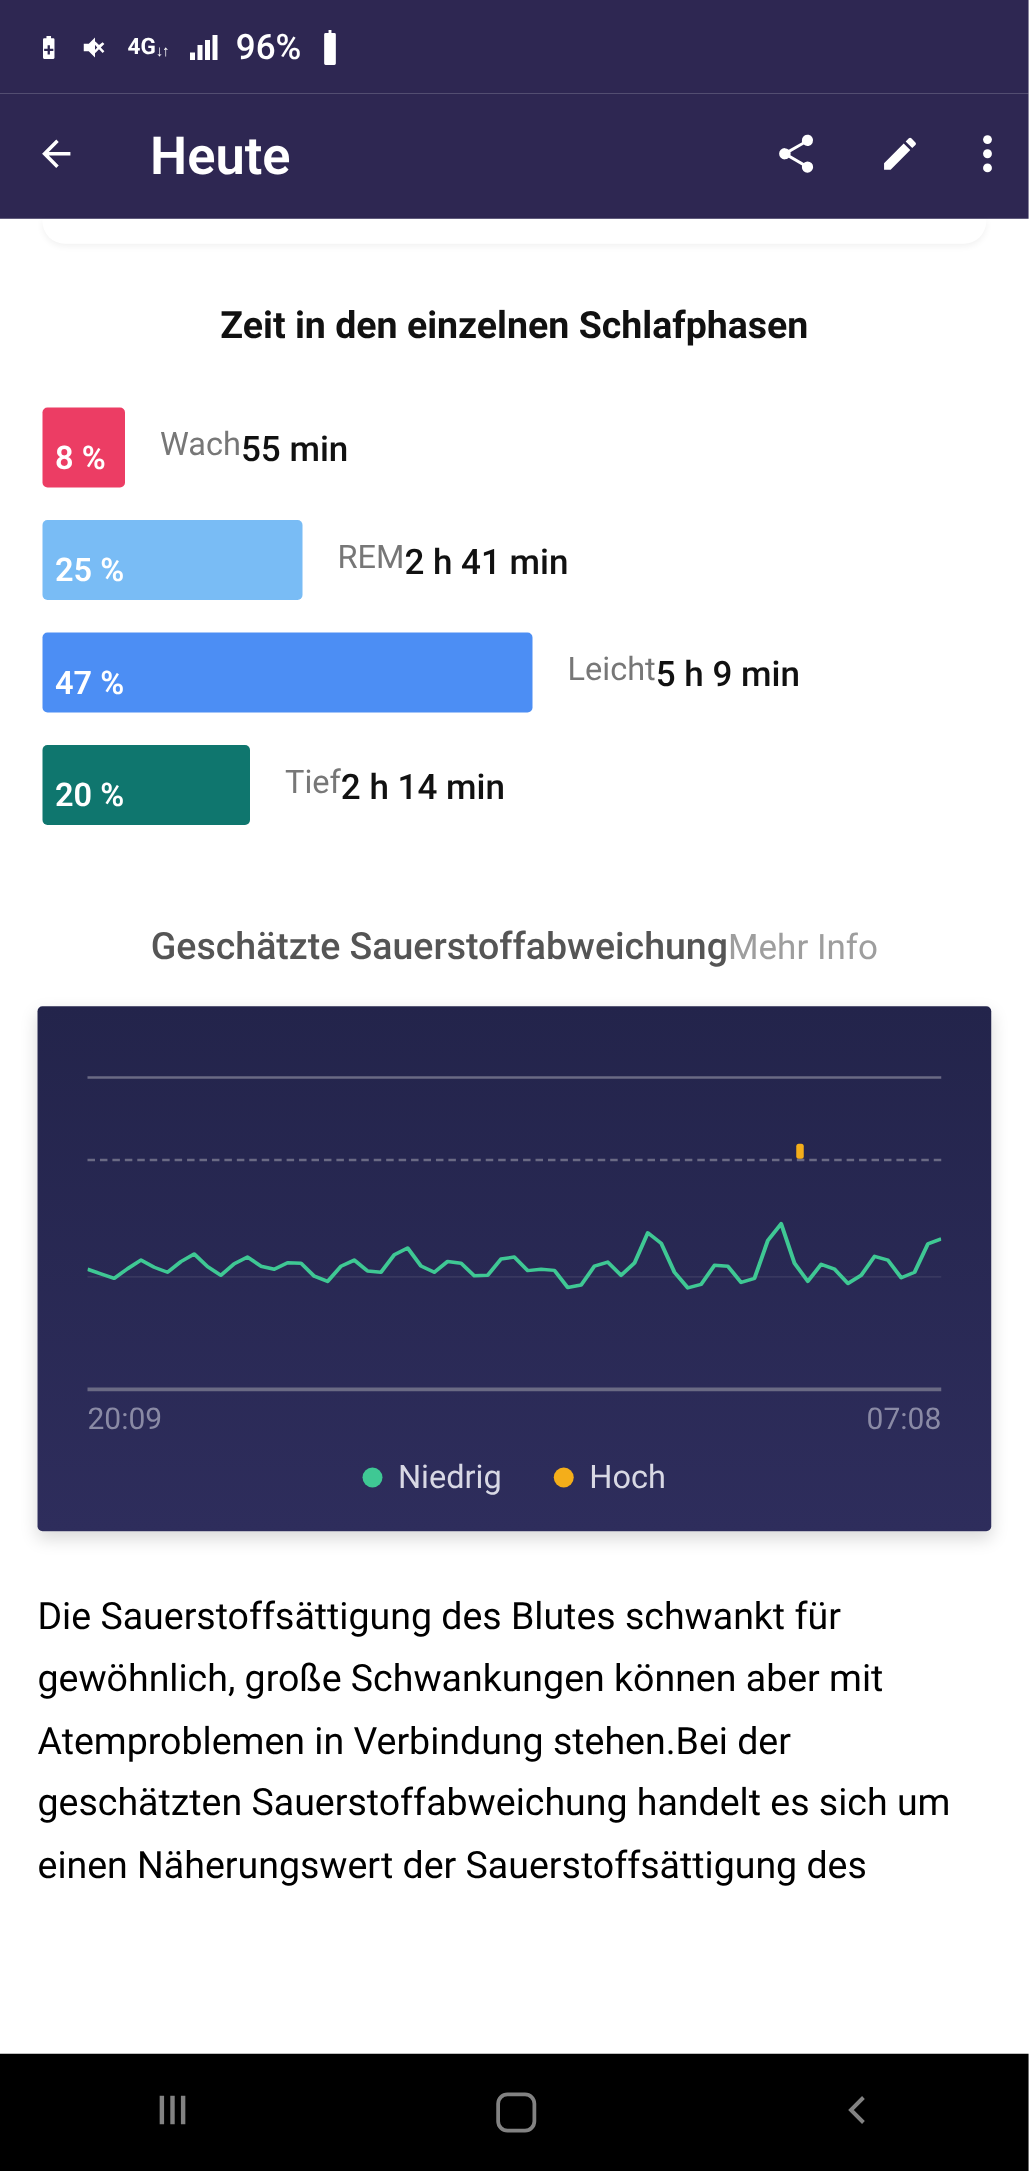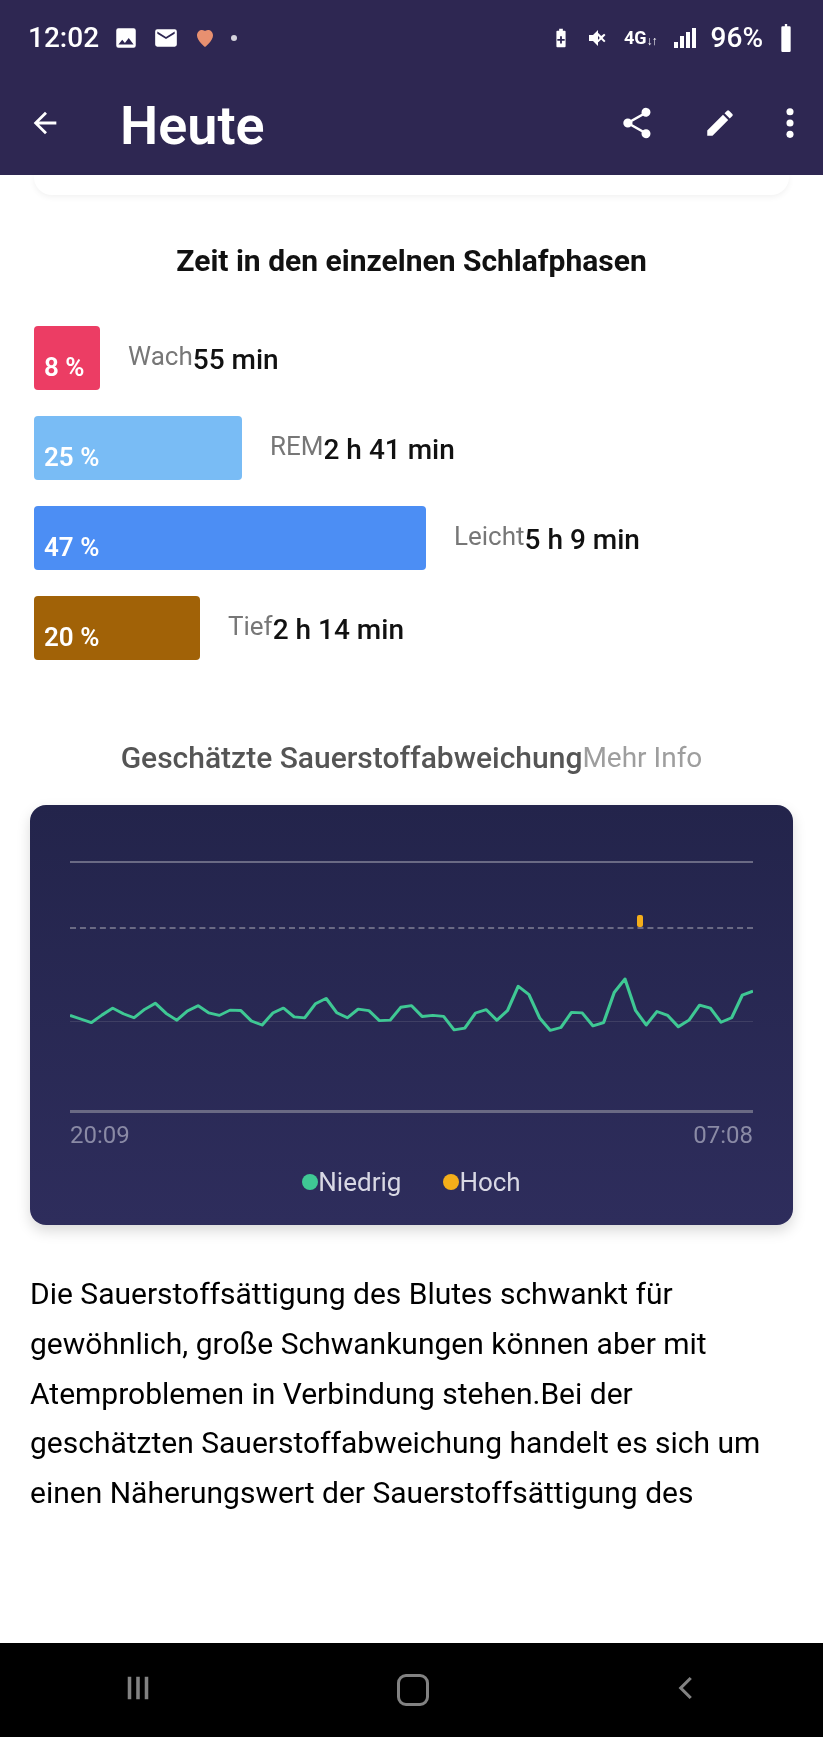--- a/index.html
+++ b/index.html
@@ -35,21 +35,21 @@
   
   .appbar {
     background: var(--purple-dark);
     height:100px;
     display:flex;
     align-items:center;
     padding: 0 28px;
     color:#fff;
   }
   .appbar .back { width:48px; }
-  .appbar .title { font-size:54px; font-weight:600; margin-left:44px; flex:1; }
+  .appbar .title { font-size:42px; font-weight:600; margin-left:44px; flex:1; }
   .appbar .actions { display:flex; gap:48px; align-items:center; }
   .appbar svg { fill:#fff; }
   
   .cardstub {
     height:20px;
     margin: 0 34px;
     border-radius: 0 0 18px 18px;
     box-shadow: 0 2px 6px rgba(0,0,0,0.06);
   }
   
@@ -68,76 +68,57 @@
   .labelgrp { display:flex; flex-direction:row; }
   .labelgrp .name { color:var(--gray-text); font-size:26px; }
   .labelgrp .dur  { color:#111; font-size:28px; font-weight:500; margin-top:2px; }
   
   .oxyhdr { display:flex; justify-content:center; align-items:center; margin: 80px 34px 0 34px; }
   .oxyhdr .h { font-size:30px; color:#555; font-weight:500; }
   .oxyhdr .more { font-size:28px; color:#9e9e9e; }
   .oxycard {
     margin: 30px 30px 0 30px;
     height:420px;
-    border-radius:16px;
+    border-radius:4px;
     background: linear-gradient(#23244b, #2e2d5c);
     box-shadow: 0 6px 14px rgba(0,0,0,0.15);
     position:relative;
     padding: 56px 40px 28px 40px;
     display:flex;
     flex-direction:column;
   }
   .oxychart { flex:1; position:relative; }
   .oxychart .grid-top { position:absolute; top:0; left:0; right:0; height:2px; background:#6a6a84; }
   .oxychart .grid-dash { position:absolute; top:66px; left:0; right:0; height:0; border-top:2px dashed #6a6a84; }
   .oxychart .grid-mid { position:absolute; top:160px; left:0; right:0; height:1px; background:#6a6a84; opacity:.35; }
   .oxychart .grid-bot { position:absolute; bottom:0; left:0; right:0; height:3px; background:#6a6a84; }
   .oxychart svg { position:absolute; inset:0; width:100%; height:100%; }
   .oxychart .spike { position:absolute; top:54px; left:83%; width:6px; height:12px; background:var(--orange); border-radius:2px; }
   .timesrow { display:flex; justify-content:space-between; color:#8a8aa5; font-size:24px; margin-top:8px; }
   .legend { display:flex; justify-content:center; gap:42px; margin-top:18px; color:#d8d8e4; font-size:26px; }
-  .legend .item { display:flex; align-items:center; }
+  .legend .item { display:flex; align-items:center; gap:12px; }
   .legend .dot { width:16px; height:16px; border-radius:50%; }
   
   .para { margin: 44px 30px 0 30px; font-size:30px; line-height:1.66; color:#000000; }
   
   .navbar {
     margin-top:auto;
     height:94px;
     background:#000;
     display:flex;
     justify-content:space-around;
     align-items:center;
   }
   .navbar svg, .navbar .square { opacity:.65; }
   .navbar .square { width:32px; height:32px; border:3px solid #c8c8c8; border-radius:9px; }
 </style>
 </head>
 <body>
 
 <div class="statusbar">
-  <div class="left">
-    <span>12:02</span>
-    <span class="icon">
-      <svg width="26" height="26" viewBox="0 0 24 24">
-          <path fill="#fff" d="M21 19V5a2 2 0 0 0-2-2H5a2 2 0 0 0-2 2v14a2 2 0 0 0 2 2h14a2 2 0 0 0 2-2M8.5 13.5l2.5 3 3.5-4.5L19 18H5l3.5-4.5Z"></path>
-        </svg>
-    </span>
-    <span class="icon">
-      <svg width="26" height="26" viewBox="0 0 24 24">
-          <path fill="#fff" d="M20 4H4a2 2 0 0 0-2 2v12a2 2 0 0 0 2 2h16a2 2 0 0 0 2-2V6a2 2 0 0 0-2-2m0 4-8 5-8-5V6l8 5 8-5Z"></path>
-        </svg>
-    </span>
-    <span class="icon">
-      <svg width="24" height="24" viewBox="0 0 24 24">
-          <path fill="#e89070" d="M12 21s-8-6.3-8-11.5C4 6 6.5 4 9 4c1.7 0 3 1 3 1s1.3-1 3-1c2.5 0 5 2 5 5.5C20 14.7 12 21 12 21Z"></path>
-        </svg>
-    </span>
-    <span class="dot"></span>
-  </div>
   <div class="right">
     <span class="icon">
       <svg width="22" height="24" viewBox="0 0 24 24">
           <path fill="#fff" d="M16 4h-2V2h-4v2H8a1 1 0 0 0-1 1v16a1 1 0 0 0 1 1h8a1 1 0 0 0 1-1V5a1 1 0 0 0-1-1m-3 14h-2v-3H8v-2h3V10h2v3h3v2h-3Z"></path>
         </svg>
     </span>
     <span class="icon">
       <svg width="24" height="24" viewBox="0 0 24 24">
           <path fill="#fff" d="M3 9v6h4l5 5V4L7 9H3m13.6 3 2.9-2.9-1.4-1.4L15.2 10l-2.9-2.9-1.4 1.4L13.8 12l-2.9 2.9 1.4 1.4 2.9-2.9 2.9 2.9 1.4-1.4Z"></path>
         </svg>
@@ -214,21 +195,21 @@
     <div class="sleeprow">
       <div class="bar" style="width: 392px; background: rgb(76, 142, 244);">
         <span>47 %</span>
       </div>
       <div class="labelgrp">
         <div class="name">Leicht</div>
         <div class="dur">5 h 9 min</div>
       </div>
     </div>
     <div class="sleeprow">
-      <div class="bar" style="width: 166px; background: #a16207;">
+      <div class="bar" style="width: 166px; background: #0f766e;">
         <span>20 %</span>
       </div>
       <div class="labelgrp">
         <div class="name">Tief</div>
         <div class="dur">2 h 14 min</div>
       </div>
     </div>
   </div>
 
 <div class="oxyhdr">

